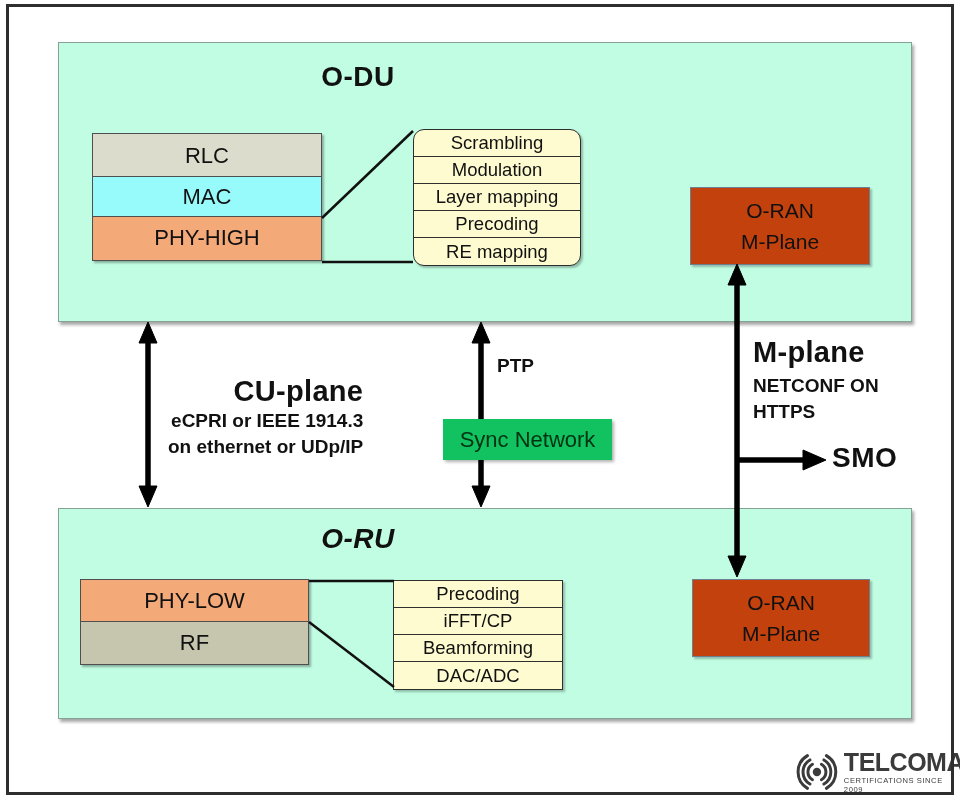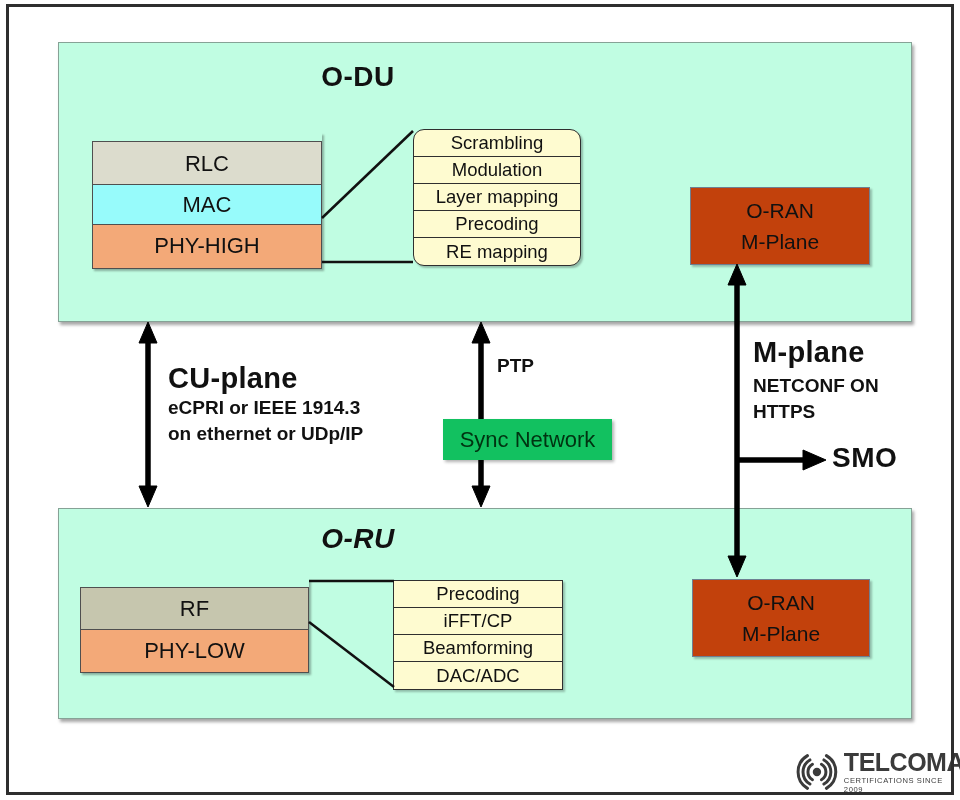--- a/index.html
+++ b/index.html
@@ -21,21 +21,21 @@
   .panel-title{
     position:absolute;width:220px;text-align:center;
     font-size:28px;font-weight:600;letter-spacing:0.5px;z-index:2;
   }
   .stack{position:absolute;z-index:2;box-shadow:2px 2px 2px rgba(0,0,0,0.3);}
   .stack .row{
     box-sizing:border-box;border:1.6px solid #4f4f4f;margin-top:-1.6px;
     display:flex;align-items:center;justify-content:center;
     font-size:22px;font-weight:500;
   }
-  .stack .row:first-child{margin-top:8px;}
+  .stack .row:first-child{margin-top:0;}
   .c-rlc{background:#dcdccd;}
   .c-mac{background:#97fbfb;}
   .c-phy{background:#f3a978;}
   .c-rf{background:#c6c6ae;}
   .funclist{
     position:absolute;z-index:2;background:#fefbd0;
     border:1.8px solid #2f2f2f;box-shadow:2px 2px 2px rgba(0,0,0,0.25);
   }
   .funclist .frow{
     box-sizing:border-box;height:27px;display:flex;align-items:center;justify-content:center;
@@ -98,22 +98,22 @@
   <div class="bluebox" style="left:690px;top:187px;width:178px;height:76px;">
     <span>O-RAN</span>
     <span>M-Plane</span>
   </div>
 
   <div class="panel panel-oru">
     <div class="panel-title" style="left:189px;top:14px;font-style:italic;">O-RU</div>
   </div>
 
   <div class="stack" style="left:80px;top:579px;width:229px;">
+    <div class="row c-phy" style="height:44px;">PHY-LOW</div>
     <div class="row c-rf" style="height:44px;">RF</div>
-    <div class="row c-phy" style="height:44px;">PHY-LOW</div>
   </div>
 
   <div class="funclist" style="left:393px;top:580px;width:168px;">
     <div class="frow">Precoding</div>
     <div class="frow">iFFT/CP</div>
     <div class="frow">Beamforming</div>
     <div class="frow">DAC/ADC</div>
   </div>
 
   <div class="bluebox" style="left:692px;top:579px;width:176px;height:76px;">
@@ -150,21 +150,21 @@
       <polygon points="737,264 728,285 746,285" stroke-width="1"></polygon>
       <polygon points="737,577 728,556 746,556" stroke-width="1"></polygon>
     </g>
 
     <g fill="#000" stroke="#000">
       <line x1="737" y1="460" x2="806" y2="460" stroke-width="5.5"></line>
       <polygon points="826,460 803,450 803,470" stroke-width="1"></polygon>
     </g>
   </svg>
 
-  <div class="plane-label" style="left:168px;top:362px;">
+  <div class="plane-label" style="left:168px;top:375px;text-align:right;">
     <div class="plane-title">CU-plane</div>
     <div class="plane-sub" style="">eCPRI or IEEE 1914.3</div>
     <div class="plane-sub">on ethernet or UDp/IP</div>
   </div>
 
   <div class="plane-label" style="left:497px;top:350px;">
     <div class="plane-sub" style="margin-top:3px;">PTP</div>
   </div>
 
   <div class="syncbox">Sync Network</div>

